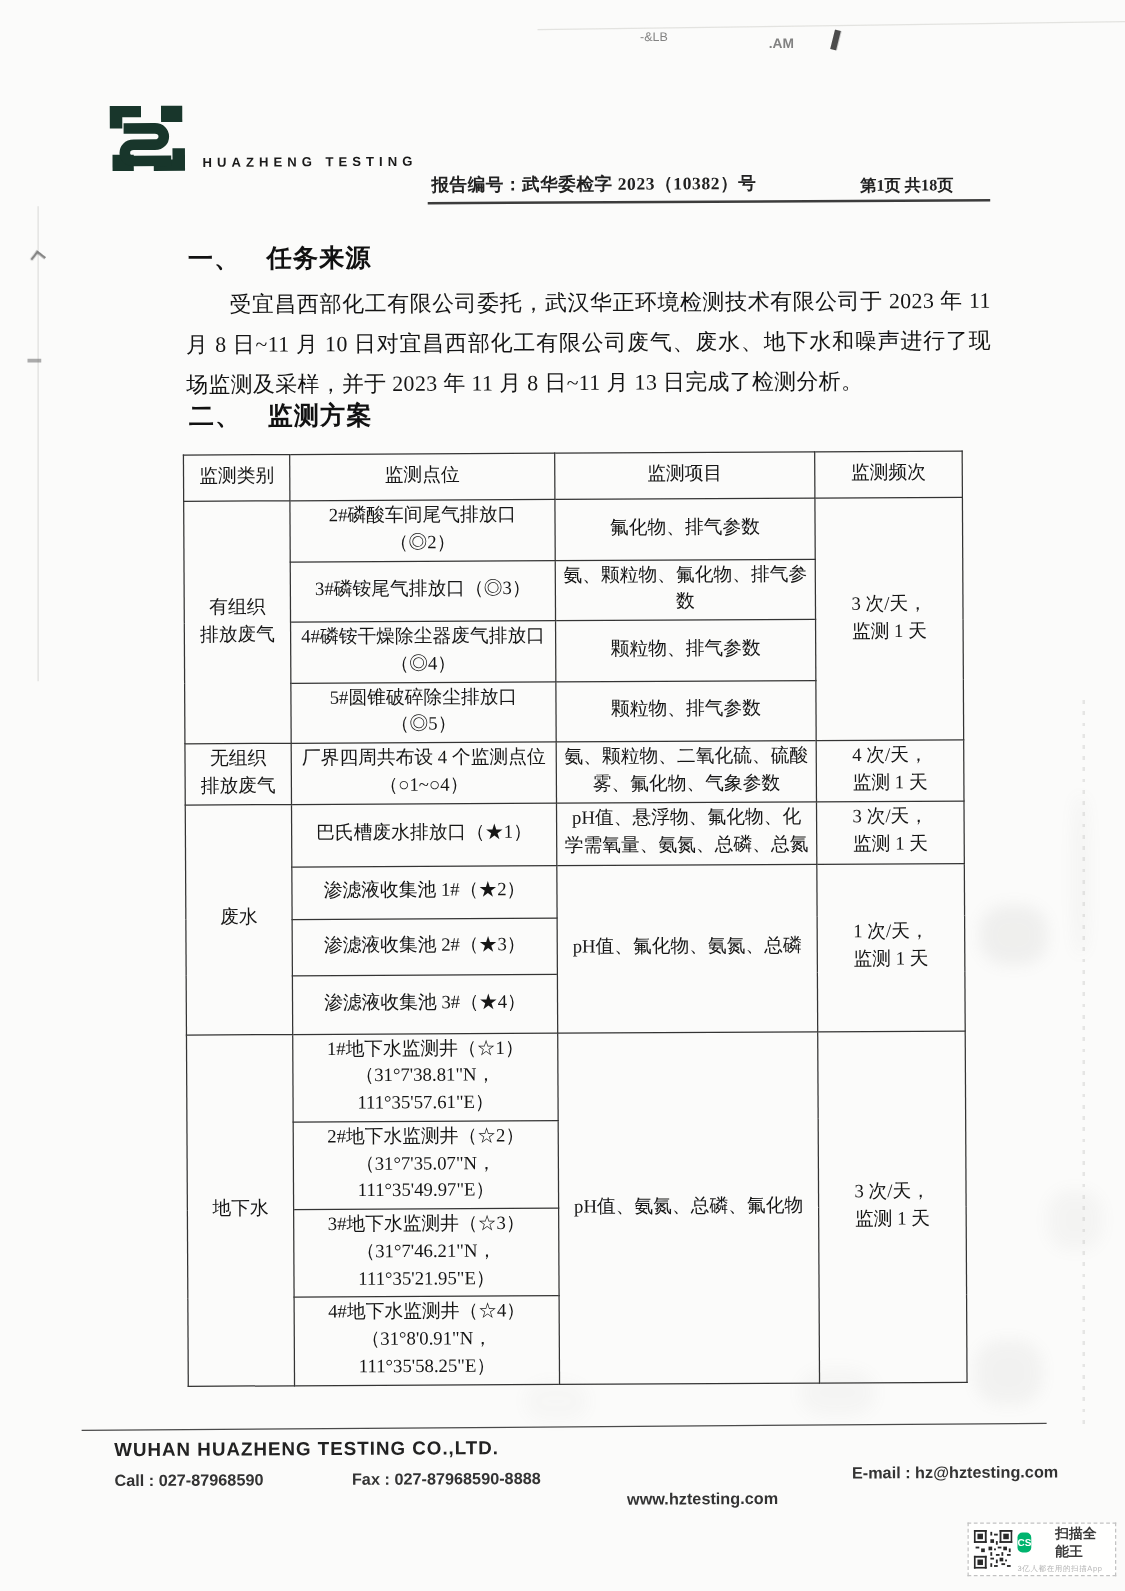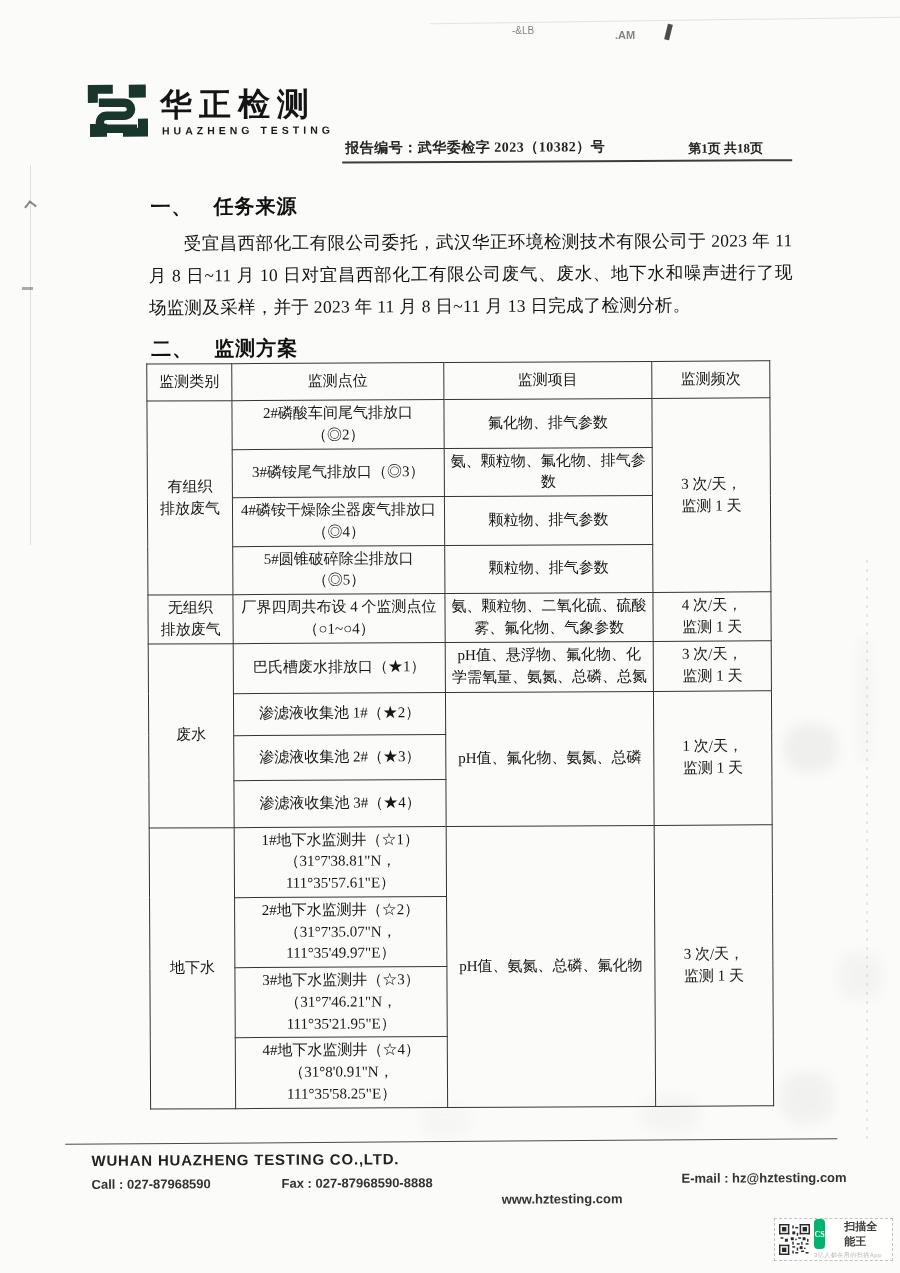--- a/index.html
+++ b/index.html
@@ -42,21 +42,21 @@
     position: absolute; left: 344px; top: 161px; width: 450px; height: 0;
     border-bottom: 2px solid #3c3c3c;
   }
   
   .sec-heading {
     position: absolute; left: 152px;
     font-family: "Liberation Sans", sans-serif;
     font-size: 20px; font-weight: 700; color: #111; letter-spacing: 1px;
   }
   #sec1-title { top: 192px; }
-  #sec2-title { top: 334px; }
+  #sec2-title { top: 318px; }
   .para {
     position: absolute; left: 150px; top: 226px; width: 644px;
     font-size: 17.5px; line-height: 32px; text-align: justify;
     text-indent: 2em; color: #141414; letter-spacing: 0.3px;
   }
   
   .tbl-wrap { position: absolute; left: 147px; top: 362px; }
   table {
     border-collapse: collapse; table-layout: fixed; width: 623px;
     font-size: 15px; color: #161616;
@@ -89,22 +89,22 @@
   
   .cam {
     position: absolute; left: 774px; top: 1218px; width: 119px; height: 43px;
     border: 1.5px dashed #c2c2c2; background: #fffffe;
     display: flex; align-items: center; gap: 4px; padding: 2px 4px;
   }
   .cam-qr { width: 31px; height: 31px; flex: 0 0 auto; }
   .cam-right { display: flex; flex-direction: column; justify-content: center; }
   .cam-row { display: flex; align-items: center; gap: 3px; }
   .cs-badge {
-    width: 14px; height: 30px; border-radius: 4px; background: #00b46e;
-    color: #fff; font-family: Liberation Serif, serif;
+    width: 14px; height: 16px; border-radius: 4px; background: #00b46e;
+    color: #fff; font-family: Liberation Sans, sans-serif;
     font-size: 8px; font-weight: 700; display: flex; align-items: center; justify-content: center;
   }
   .cam-title { font-family: "Liberation Sans", sans-serif; font-size: 11px; font-weight: 700; color: #3b3b3b; margin-left: 16px; }
   .cam-sub { font-family: "Liberation Sans", sans-serif; font-size: 6px; color: #b5b5b5; margin-top: 2px; letter-spacing: 0.5px; }
   
   .frag {
     position: absolute; color: #5a5a5a; font-family: "Liberation Sans", sans-serif;
     filter: blur(0.6px); opacity: 0.75;
   }
   #frag1 { left: 512px; top: 25px; font-size: 10px; }
@@ -144,21 +144,20 @@
 
   <svg class="logo-icon" viewBox="0 0 64 58" aria-hidden="true">
     <g fill="#18362b">
       <path d="M2 3 h25 v9 h-15 v9 h-10 z"></path>
       <rect x="43" y="3" width="17" height="13"></rect>
       <rect x="4" y="42" width="17" height="13"></rect>
       <path d="M62 55 h-25 v-9 h15 v-9 h10 z"></path>
     </g>
     <path d="M13 21 h25 c9.5 0 9.5 13 0 13 H21 c-9.5 0 -9.5 13 0 13 h30" fill="none" stroke="#18362b" stroke-width="8.5"></path>
   </svg>
-  <div class="logo-cn">华正检测</div>
   <div class="logo-en">HUAZHENG  TESTING</div>
 
   <div class="report-no">报告编号：武华委检字 2023（10382）号</div>
   <div class="page-no">第1页 共18页</div>
   <div class="header-rule"></div>
 
   <div class="sec-heading" id="sec1-title">一、　任务来源</div>
   <div class="para">受宜昌西部化工有限公司委托，武汉华正环境检测技术有限公司于 2023 年 11 月 8 日~11 月 10 日对宜昌西部化工有限公司废气、废水、地下水和噪声进行了现场监测及采样，并于 2023 年 11 月 8 日~11 月 13 日完成了检测分析。</div>
 
   <div class="sec-heading" id="sec2-title">二、　监测方案</div>

